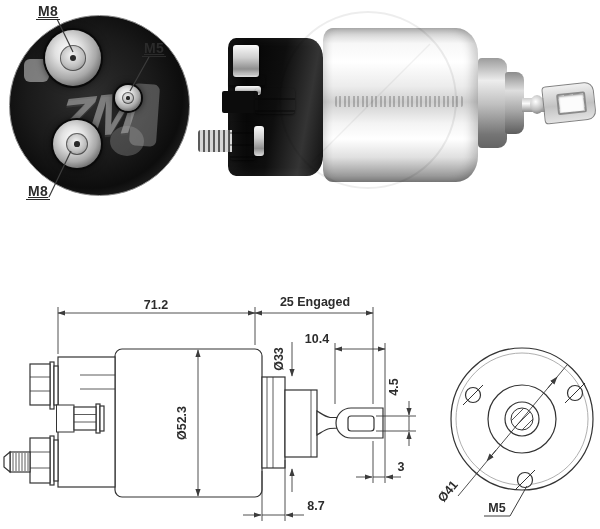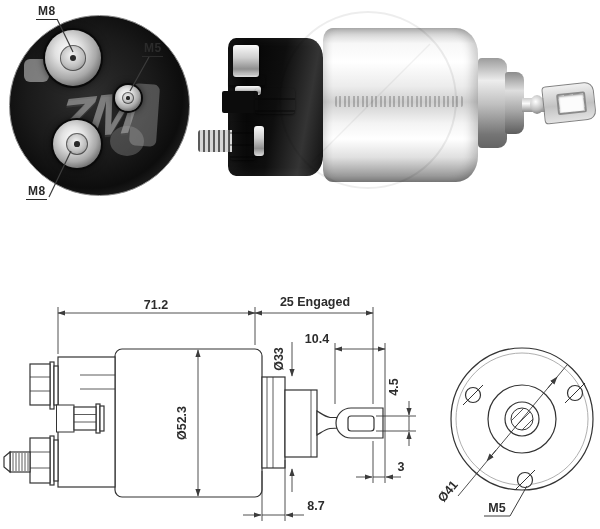--- a/index.html
+++ b/index.html
@@ -19,22 +19,22 @@
     box-shadow:inset 0 0 0 1px rgba(0,0,0,.5);}
   .term::before{content:"";position:absolute;left:44%;top:44%;width:12%;height:12%;border-radius:50%;
     background:#2a2a2a;z-index:2;}
   .blob{position:absolute;border-radius:6px;}
   .wm-rear{position:absolute;left:6px;top:58px;width:160px;height:84px;
     font-size:58px;font-weight:bold;font-style:italic;letter-spacing:-3px;line-height:84px;text-align:center;
     color:rgba(180,180,180,.55);transform:rotate(-6deg) skewX(-14deg);
     text-shadow:0 2px 0 rgba(90,90,90,.35);}
 
   
-  .lbl{position:absolute;font-size:12px;font-weight:600;color:#2b2b2b;letter-spacing:.4px;
-    border-bottom:1.4px solid #2b2b2b;padding:0 2px 1px 2px;line-height:14px;}
+  .lbl{position:absolute;font-size:14px;font-weight:600;color:#2b2b2b;letter-spacing:.4px;
+    border-bottom:1.4px solid #2b2b2b;padding:0 2px 1px 2px;line-height:14px;text-decoration:underline;}
 
   
   .photo{left:195px;top:20px;width:405px;height:175px;}
   .cap{left:33px;top:18px;width:95px;height:138px;background:linear-gradient(100deg,#000 0%,#0e0e0e 50%,#343434 78%,#101010 100%);
     border-radius:8px 16px 16px 8px/10px 20px 20px 10px;box-shadow:inset 10px 0 14px rgba(255,255,255,.07);}
   .metal{background:linear-gradient(180deg,#fafafa 0%,#cfcfcf 40%,#8f8f8f 75%,#dedede 100%);border-radius:3px;
     box-shadow:0 1px 2px rgba(0,0,0,.5);}
   .facets{background-image:repeating-linear-gradient(180deg,transparent 0 10px,rgba(0,0,0,.35) 10px 12px);}
   .threads{background:linear-gradient(180deg,#e5e5e5,#8a8a8a);
     background-image:repeating-linear-gradient(90deg,#5a5a5a 0 2px,#d6d6d6 2px 5px);border-radius:3px 0 0 3px;}

